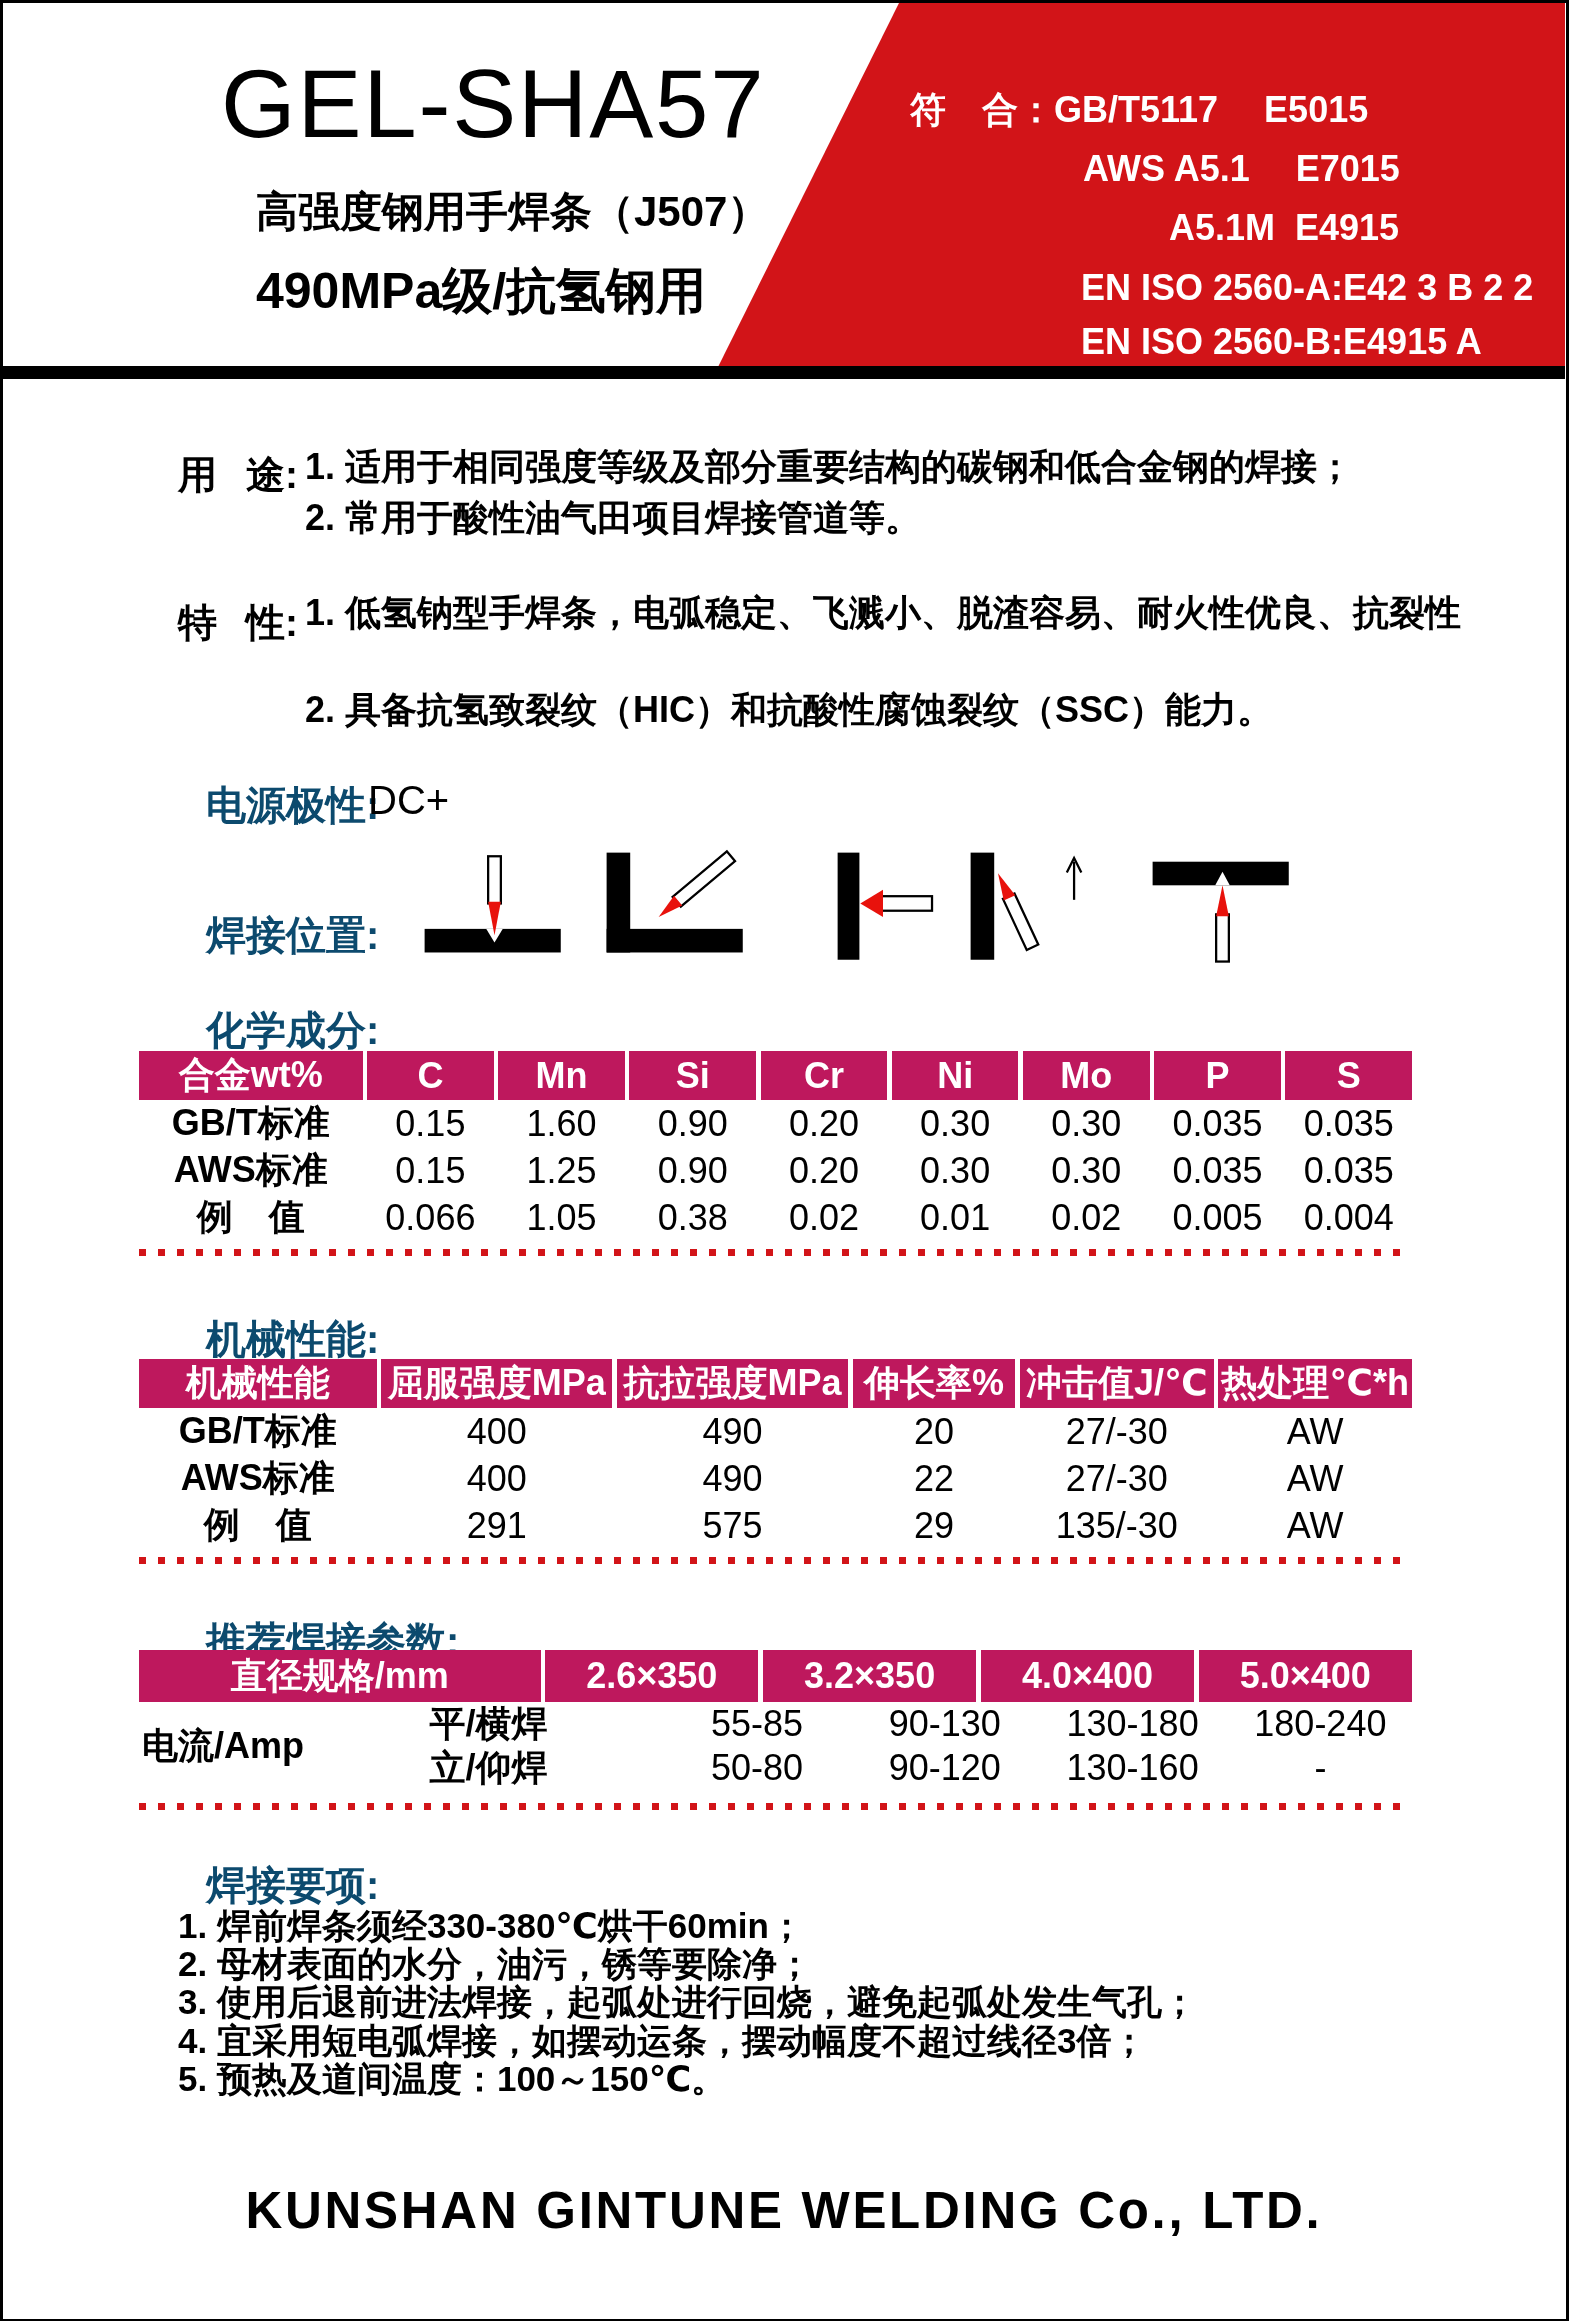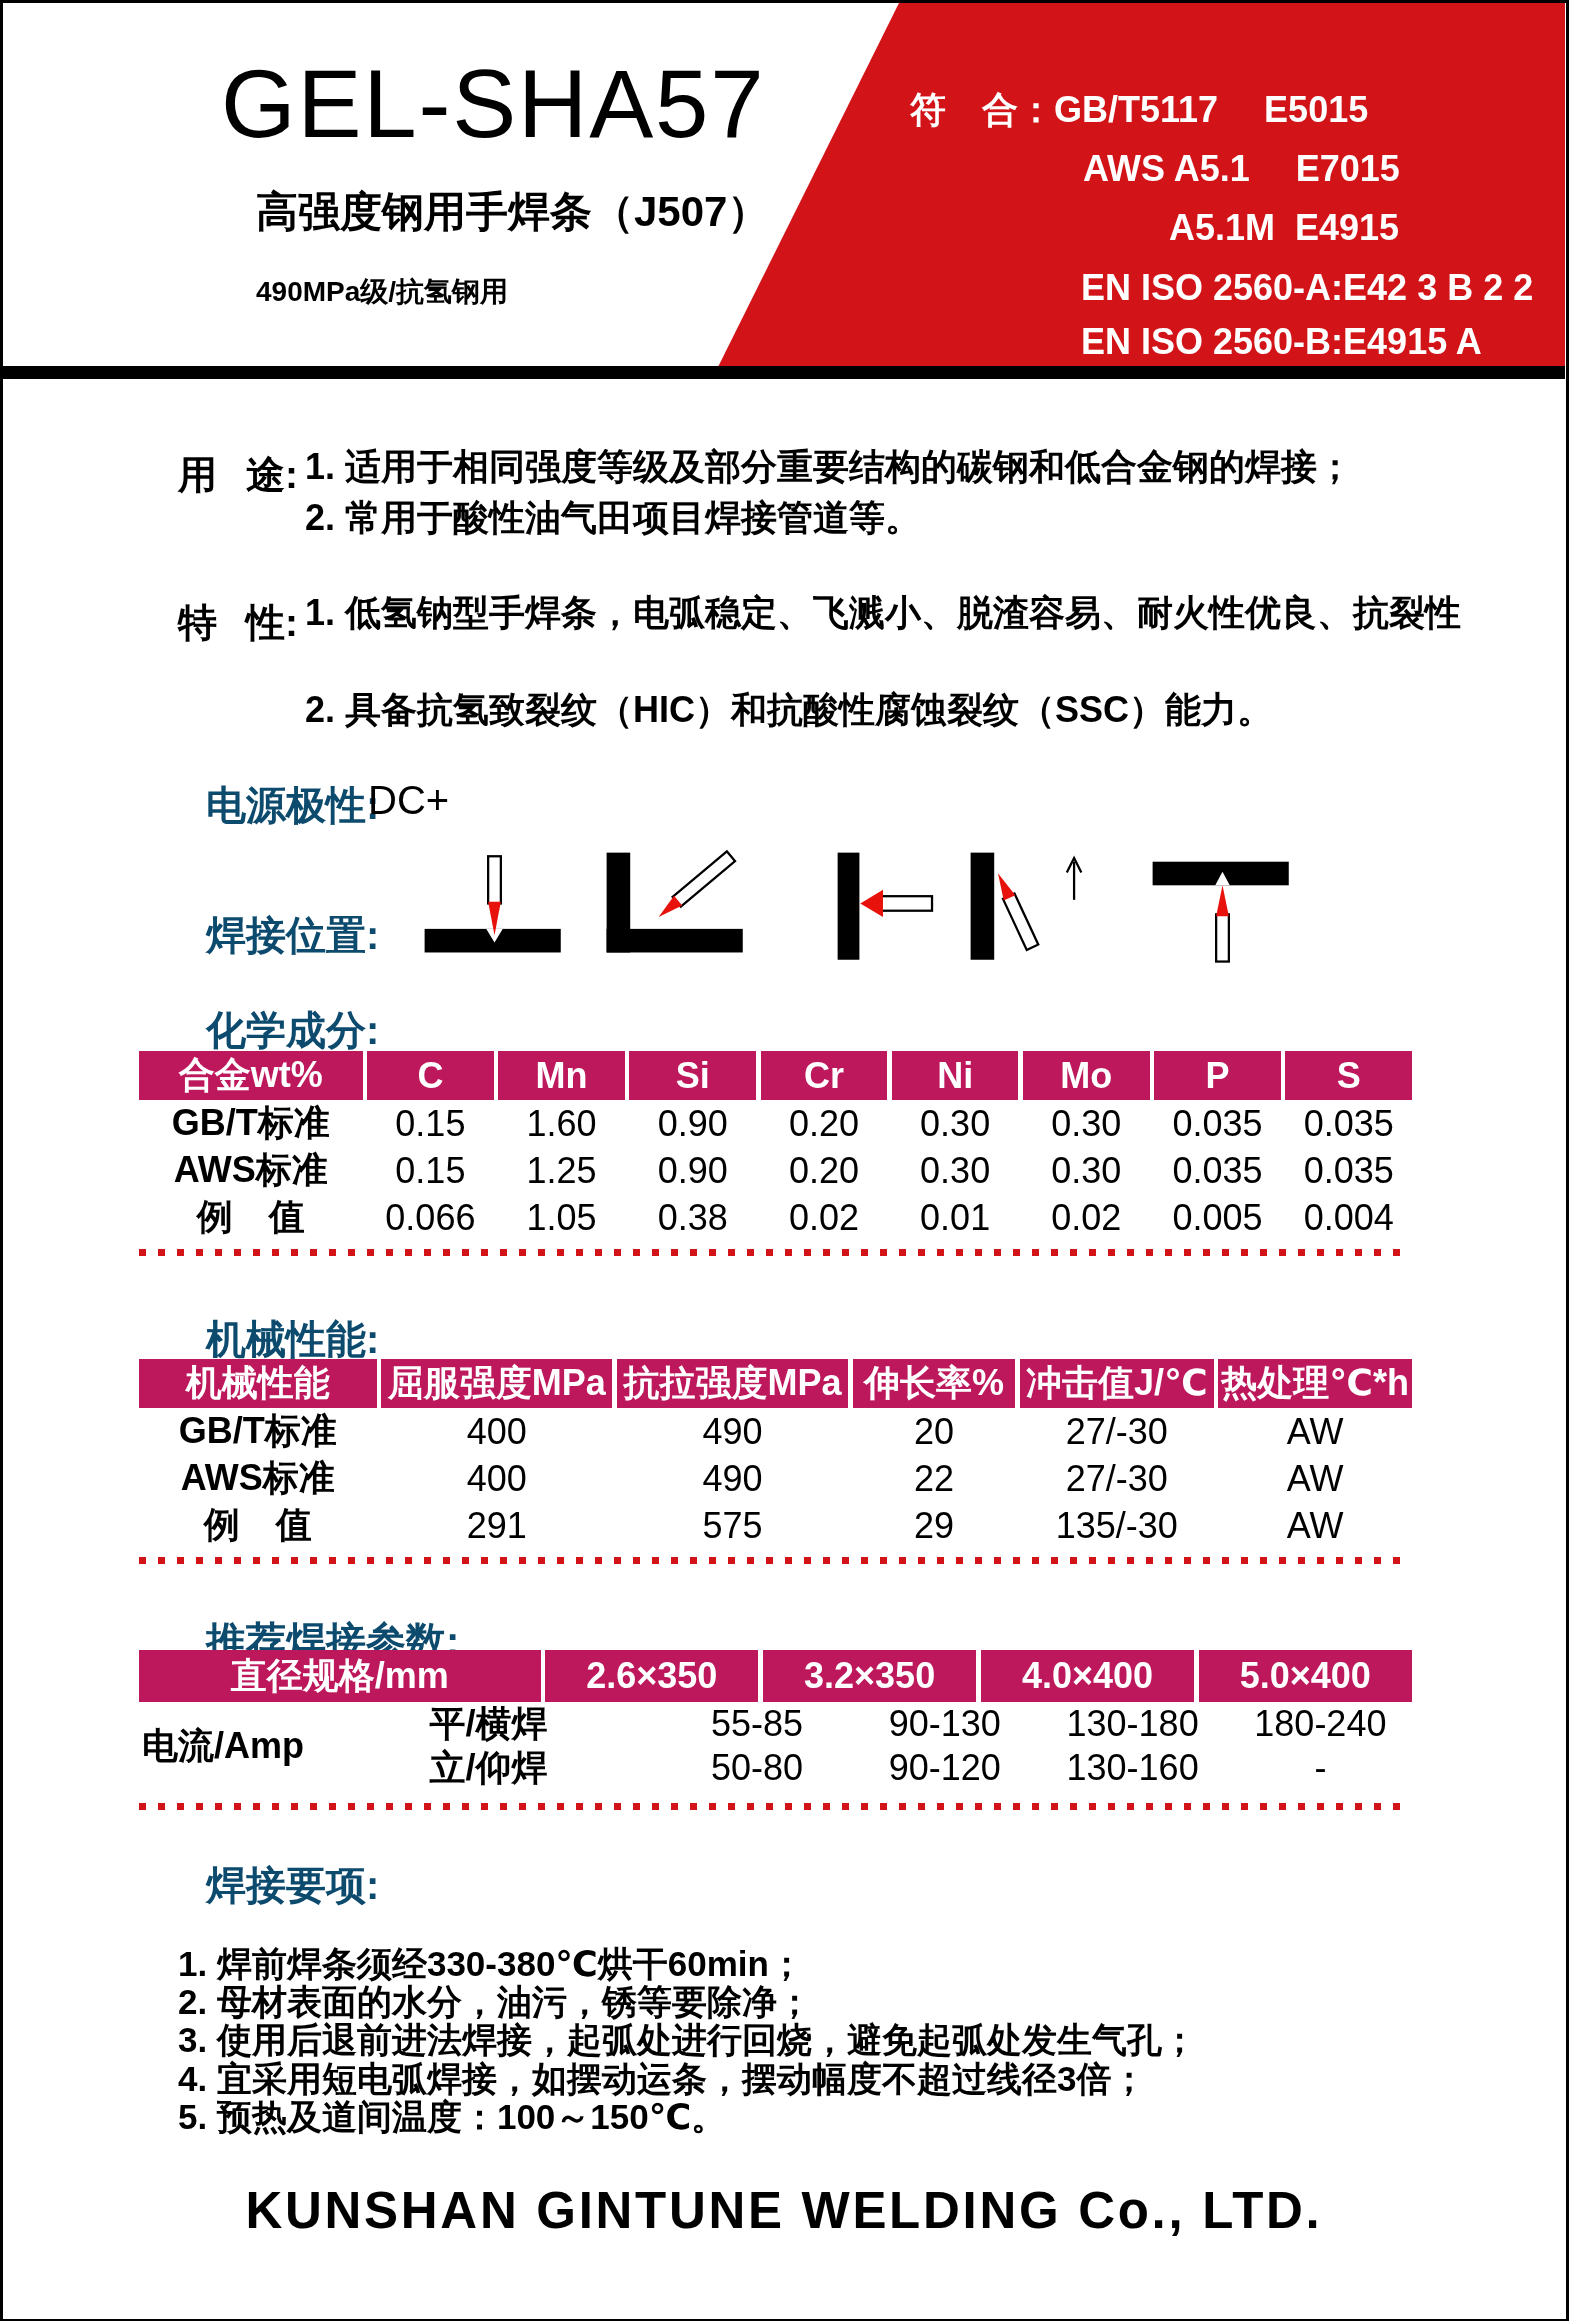--- a/index.html
+++ b/index.html
@@ -10,21 +10,21 @@
     background:#ffffff;
     border:3.6px solid #000;
     font-family:"Liberation Sans","DejaVu Sans",sans-serif;
     overflow:hidden;
   }
   .abs{position:absolute;}
 
   
   .title{left:218px;top:53px;font-size:96px;line-height:96px;font-weight:400;letter-spacing:1.8px;color:#000;}
   .sub1{left:253px;top:185px;font-size:42px;line-height:47px;font-weight:700;color:#000;}
-  .sub2{left:253px;top:265px;font-size:28px;line-height:47px;font-weight:700;color:#000;}
+  .sub2{left:253px;top:265px;font-size:50px;line-height:47px;font-weight:700;color:#000;}
   .red-corner{
     left:0;top:0;width:1562px;height:364px;
     background:#d21418;
     clip-path:polygon(896px 0px,1562px 0px,1562px 364px,715px 364px);
   }
   .comp-line{position:absolute;color:#fff;font-size:36px;line-height:40px;font-weight:700;white-space:pre;}
   .black-bar{left:0;top:363px;width:1562px;height:12.7px;background:#000;}
 
   
   .sec-label{display:flex;justify-content:space-between;width:120px;font-size:39px;font-weight:700;color:#000;}
@@ -66,21 +66,21 @@
     display:flex;align-items:center;justify-content:center;
     font-size:36px;font-weight:600;color:#000;white-space:pre;
   }
   .psub{justify-content:flex-start;padding-left:177px;}
   .dotted{
     height:7.3px;margin-top:8.2px;
     background:repeating-linear-gradient(90deg,#d21418 0 7.3px,transparent 7.3px 19px);
   }
 
   
-  .note-line{font-size:35px;font-weight:600;line-height:41px;color:#000;white-space:pre;margin-top:38px;}
+  .note-line{font-size:35px;font-weight:600;line-height:41px;color:#000;white-space:pre;}
   .footer{
     left:0;top:2178px;width:1562px;text-align:center;
     color:#000000;font-size:51px;font-weight:700;letter-spacing:2.7px;white-space:pre;
   }
 </style>
 </head>
 <body>
 
 <div class="page">
 

